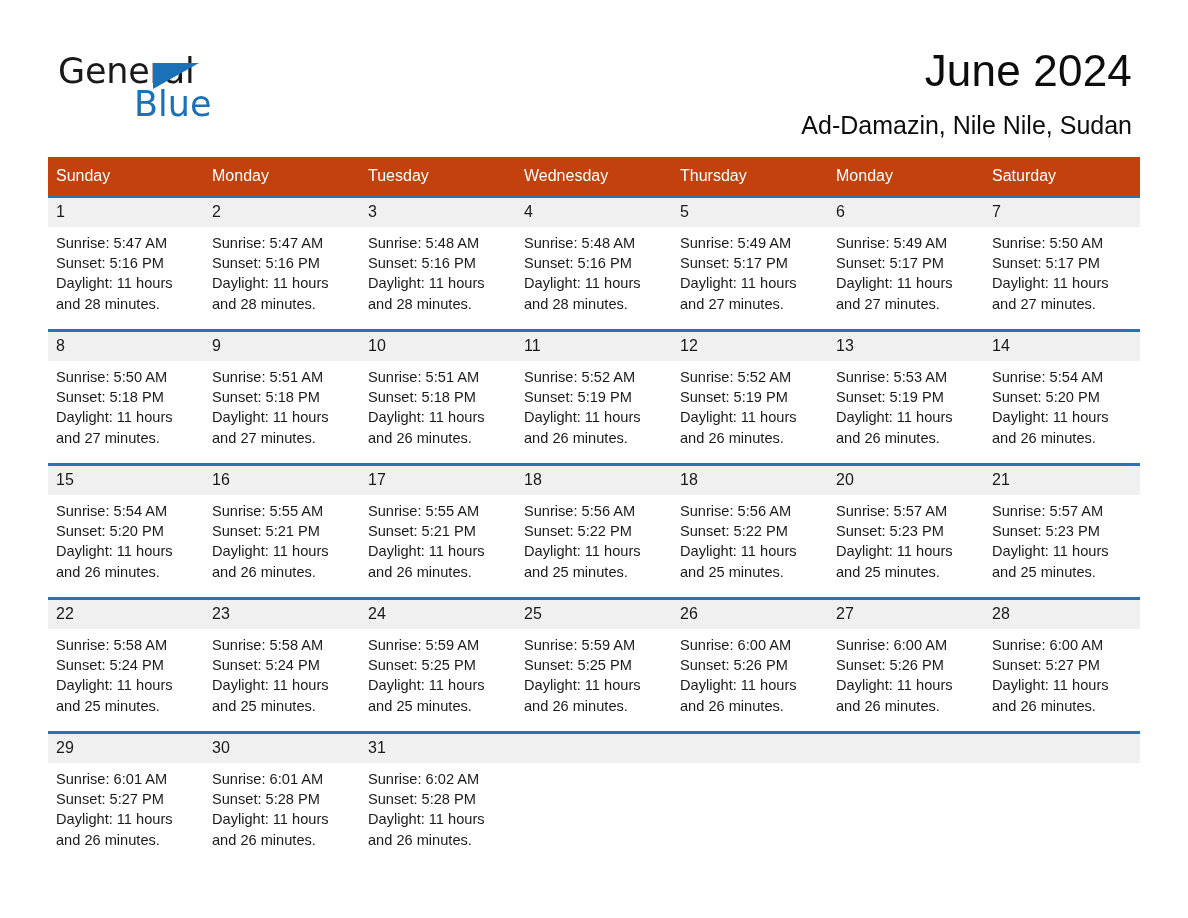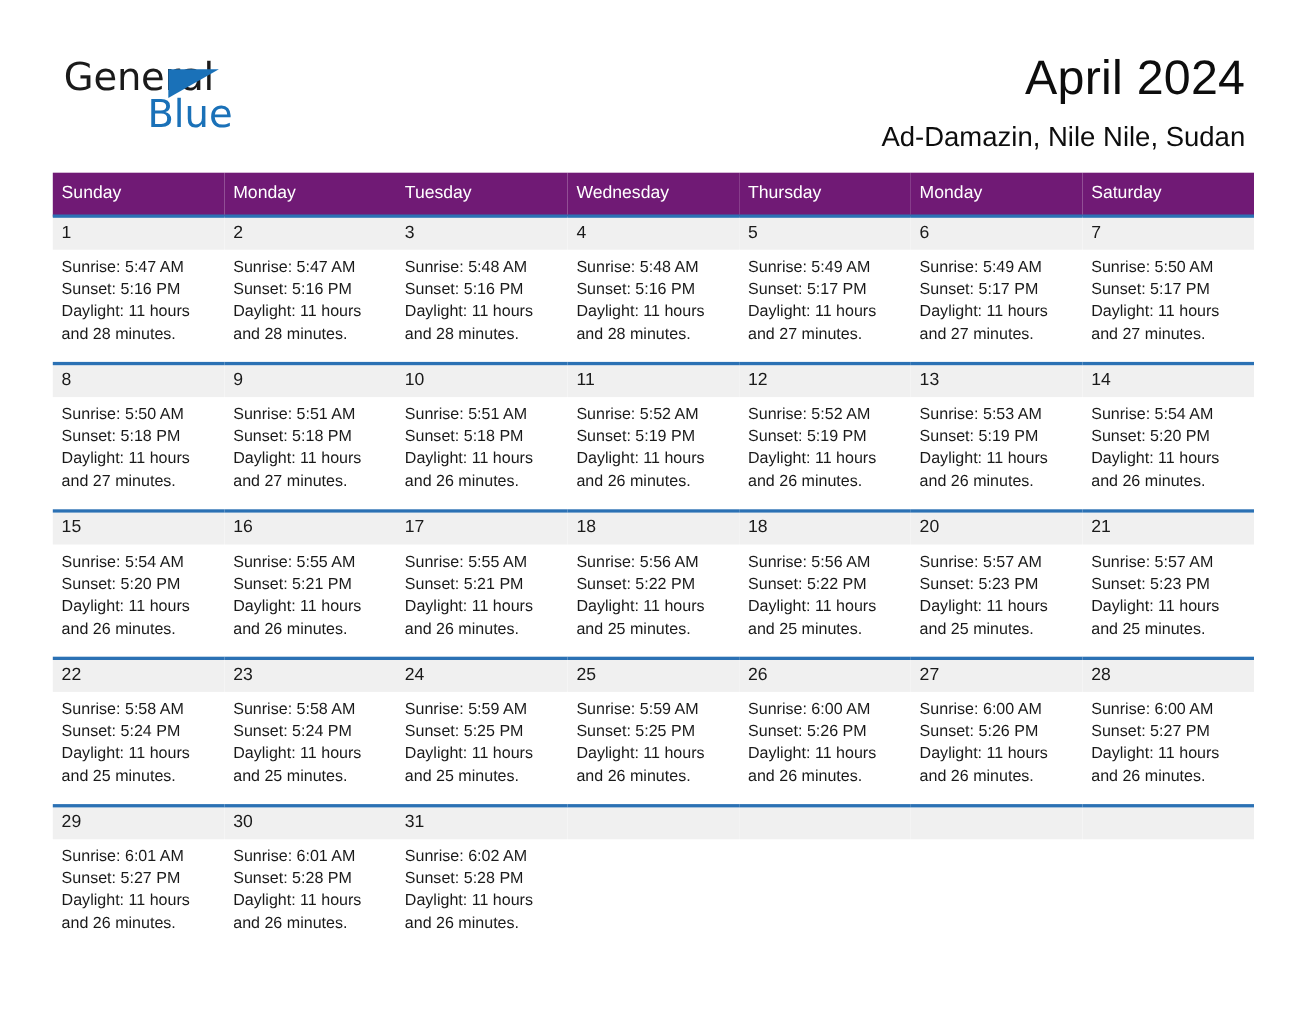--- a/index.html
+++ b/index.html
@@ -94,21 +94,21 @@
   
   .calendar {
     position: absolute;
     left: 48px;
     top: 157px;
     width: 1092px;
     border-collapse: collapse;
     table-layout: fixed;
   }
   .calendar th {
-    background: #701a75;
+    background: #c2410c;
     color: #ffffff;
     font-size: 16px;
     font-weight: 400;
     text-align: left;
     padding: 9px 0 9px 8px;
     height: 20px;
     border: none;
   }
   .calendar td {
     width: 156px;
@@ -152,21 +152,21 @@
 
   <div class="masthead">
 
     <div class="logo">
       <span class="logo-line1">General</span>
       <span class="logo-triangle"></span>
       <span class="logo-line2">Blue</span>
     </div>
 
     <div class="title-block">
-      <div class="month-title">April 2024</div>
+      <div class="month-title">June 2024</div>
       <div class="location-title">Ad-Damazin, Nile Nile, Sudan</div>
     </div>
 
   </div>
 
   <table class="calendar">
     <thead>
       <tr>
         <th>Sunday</th>
         <th>Monday</th>

